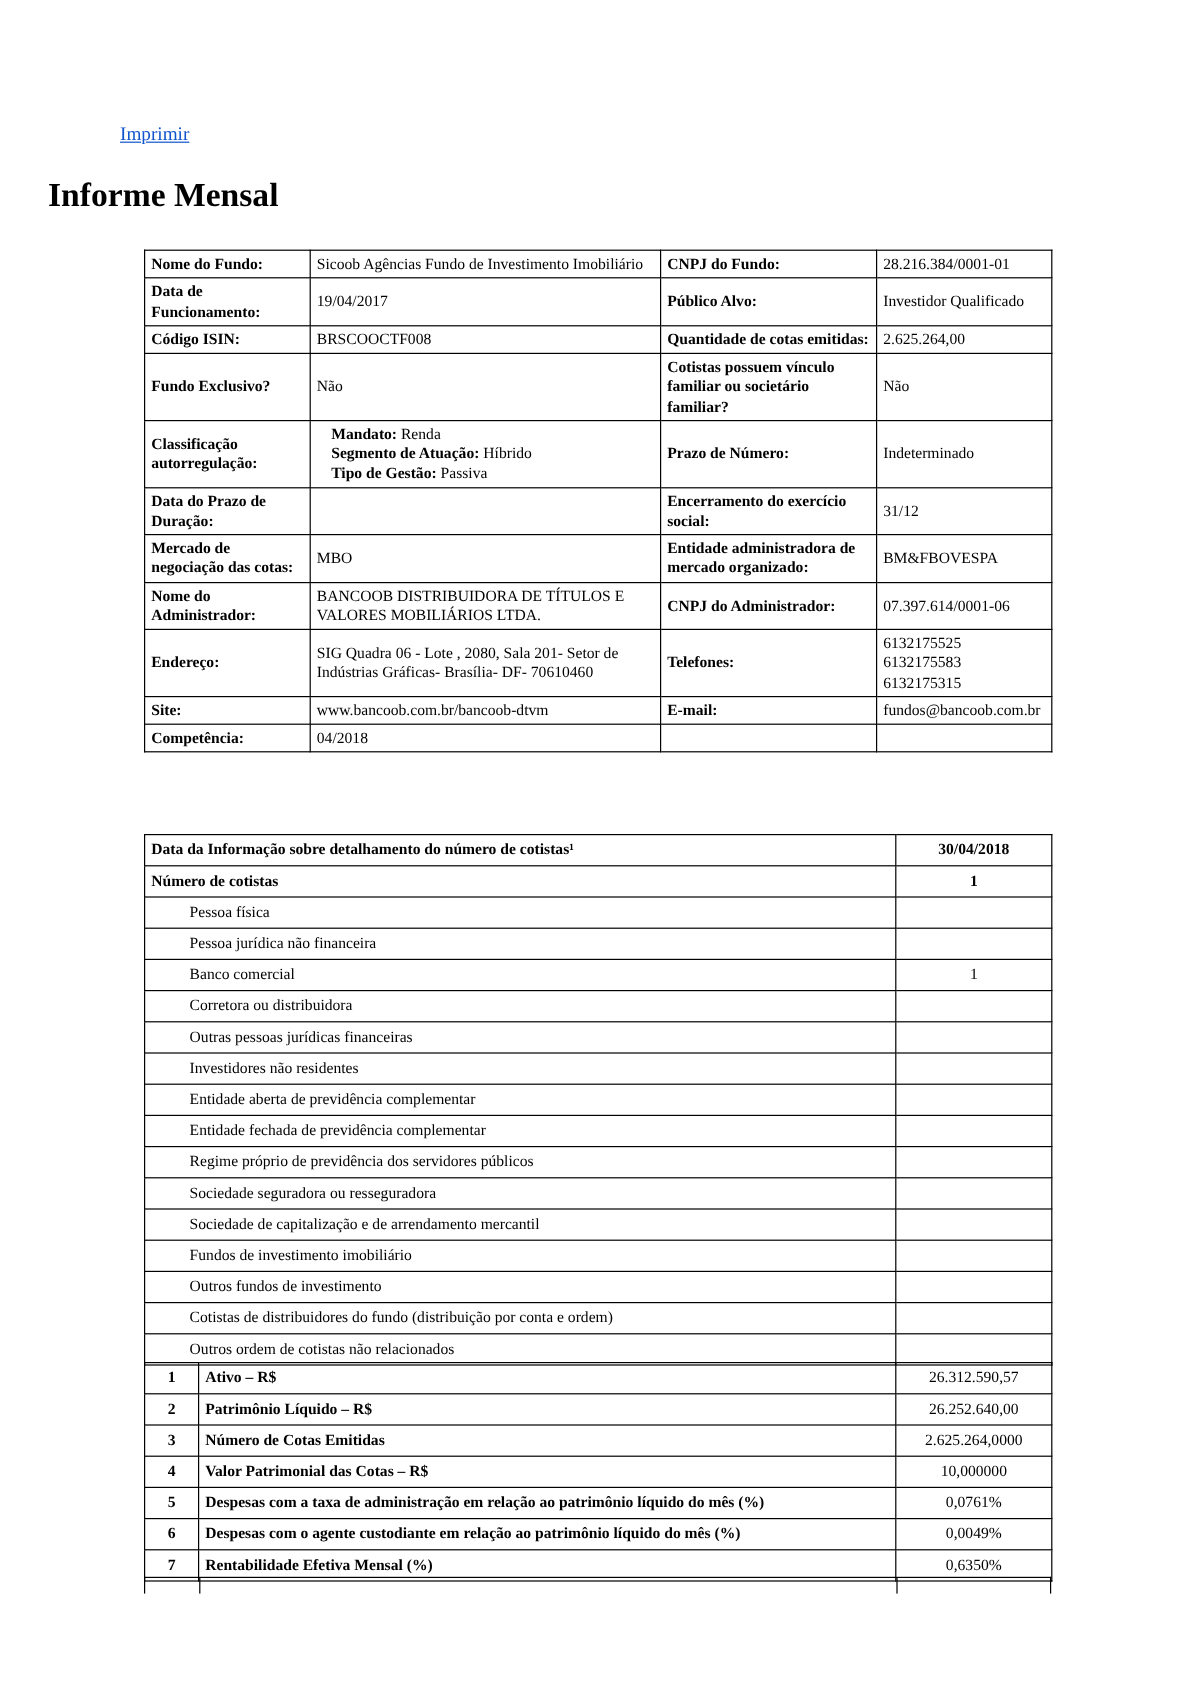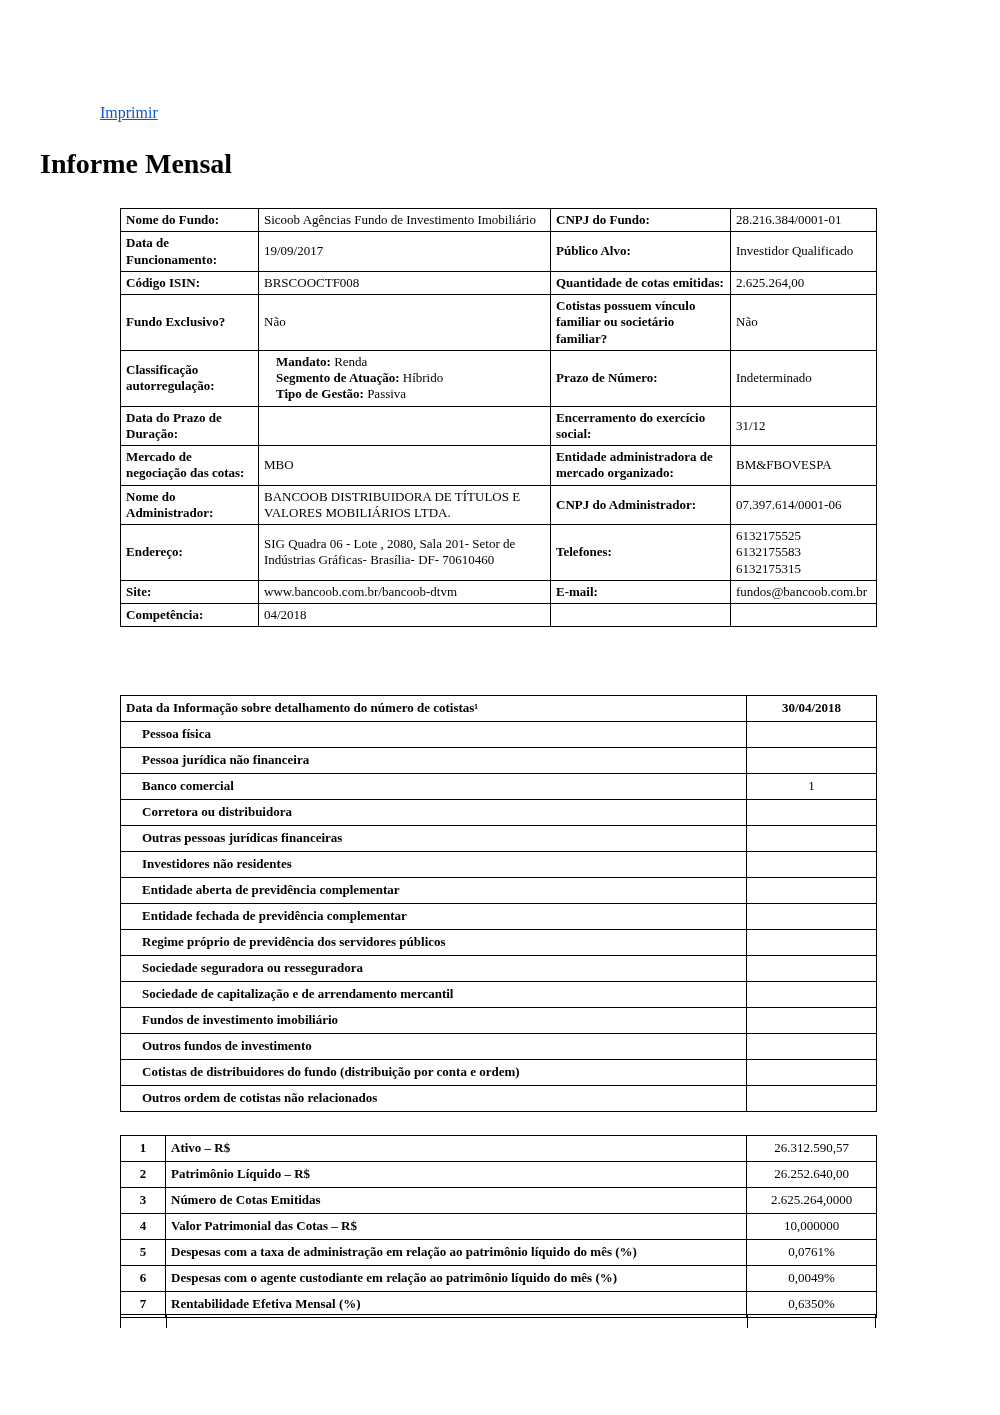--- a/index.html
+++ b/index.html
@@ -29,21 +29,21 @@
     vertical-align: middle; overflow-wrap: break-word; line-height: 1.25;
   }
   .lbl { font-weight: 700; }
   .b { font-weight: 700; margin-left: 12px; }
   .right { text-align: center; }
 
   .fund { top: 208px; }
 
   .cot { top: 695px; }
   .cot td { height: 19px; }
-  .cot .indent { padding-left: 21px; font-weight: bold; }
+  .cot .indent { padding-left: 37px; }
 
   .ind { top: 1135px; }
   .ind td { height: 19px; }
   .ind .num { text-align: center; font-weight: 700; }
 
   .frag {
     position: absolute; left: 120px; top: 1314px; width: 754px; height: 13px;
     border: 1px solid #000; border-bottom: none; display: flex;
   }
   .frag > div { height: 100%; }
@@ -69,21 +69,21 @@
       </colgroup>
     <tbody>
         <tr>
       <td class="lbl">Nome do Fundo:</td>
       <td>Sicoob Agências Fundo de Investimento Imobiliário</td>
       <td class="lbl">CNPJ do Fundo:</td>
       <td>28.216.384/0001-01</td>
     </tr>
     <tr>
       <td class="lbl">Data de Funcionamento:</td>
-      <td>19/09/2017</td>
+      <td>19/04/2017</td>
       <td class="lbl">Público Alvo:</td>
       <td>Investidor Qualificado</td>
     </tr>
     <tr>
       <td class="lbl">Código ISIN:</td>
       <td>BRSCOOCTF008</td>
       <td class="lbl">Quantidade de cotas emitidas:</td>
       <td>2.625.264,00</td>
     </tr>
     <tr>
@@ -147,20 +147,24 @@
 
   <table class="tbl cot">
     <colgroup>
         <col style="width:626px">
         <col style="width:130px">
       </colgroup>
     <tbody>
         <tr>
       <td class="lbl">Data da Informação sobre detalhamento do número de cotistas¹</td>
       <td class="lbl right">30/04/2018</td>
+    </tr>
+    <tr>
+      <td class="lbl">Número de cotistas</td>
+      <td class="lbl right">1</td>
     </tr>
     <tr>
       <td class="indent">Pessoa física</td>
       <td class="right"></td>
     </tr>
     <tr>
       <td class="indent">Pessoa jurídica não financeira</td>
       <td class="right"></td>
     </tr>
     <tr>

